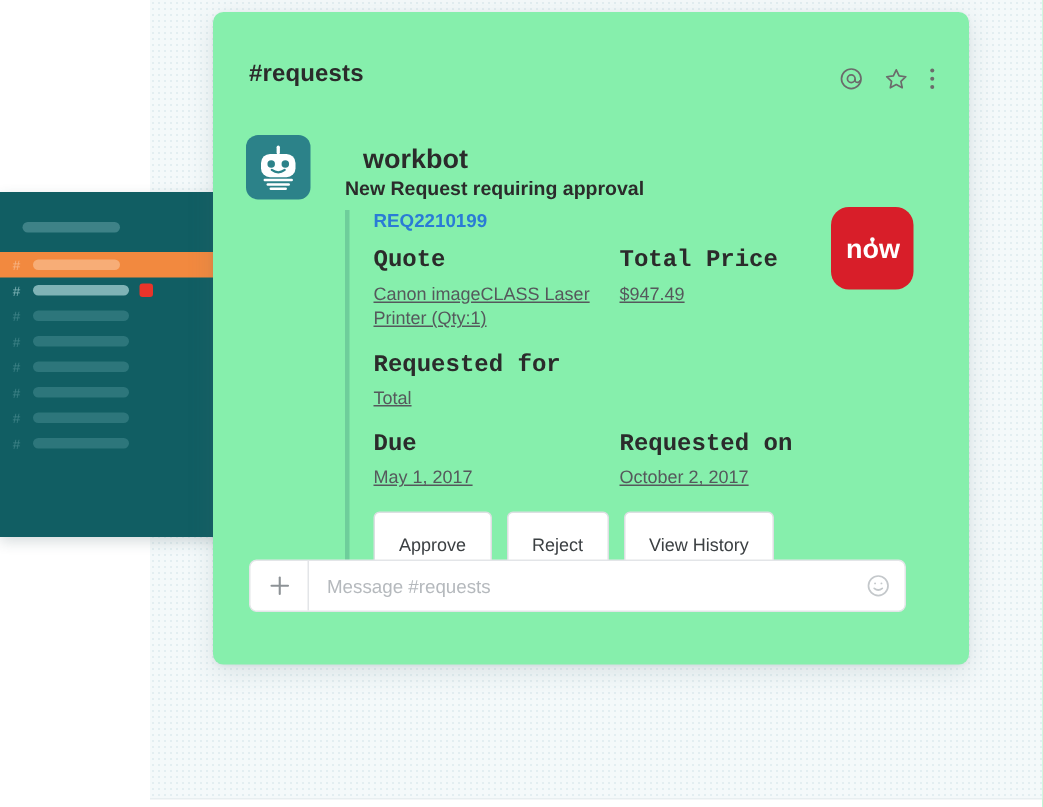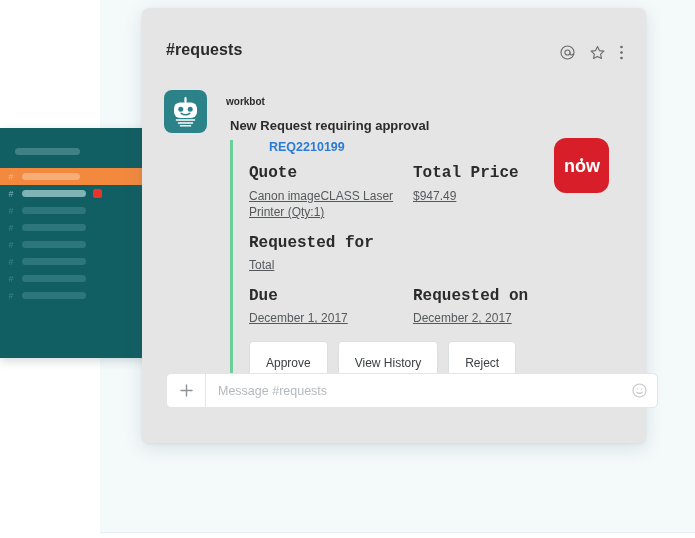--- a/index.html
+++ b/index.html
@@ -90,21 +90,21 @@
     margin-left: 7px;
   }
 
   
   #card {
     position: absolute;
     left: 142px;
     top: 8px;
     width: 504px;
     height: 435px;
-    background: #e5e5e5;
+    background: #86efac;
     border-radius: 7px;
     box-shadow: 0 5px 18px rgba(80,110,120,0.16), 0 1px 3px rgba(80,110,120,0.10);
   }
 
   
   #card-header {
     position: absolute;
     left: 0; top: 0;
     width: 504px;
     height: 66px;
@@ -140,23 +140,23 @@
     position: absolute;
     left: 22px;
     top: 16px;
     width: 43px;
     height: 43px;
     border-radius: 8px;
     background: #2C8289;
   }
   #bot-name {
     position: absolute;
-    left: 84px;
+    left: 100px;
     top: 22px;
-    font-size: 10px;
+    font-size: 18px;
     font-weight: bold;
     color: #2b2b2b;
   }
   #msg-text {
     position: absolute;
     left: 88px;
     top: 44px;
     font-size: 13px;
     font-weight: bold;
     color: #2b2b2b;
@@ -173,21 +173,20 @@
     box-sizing: border-box;
   }
   #req-link {
     display: block;
     font-size: 12.5px;
     font-weight: bold;
     color: #2A7BD6;
     text-decoration: none;
     margin-bottom: 9px;
     cursor: pointer;
-    margin-left: 20px;
   }
   .field-row {
     display: flex;
     margin-bottom: 12px;
   }
   .field {
     width: 164px;
   }
   .field .f-label {
     font-size: 16px;
@@ -232,21 +231,21 @@
     display: flex;
     align-items: center;
     justify-content: center;
   }
 
   
   #composer {
     position: absolute;
     left: 24px;
     top: 365px;
-    width: 492px;
+    width: 438px;
     height: 35px;
     border: 1px solid #e3e5e8;
     border-radius: 5px;
     display: flex;
     align-items: stretch;
     background: #fff;
     box-sizing: border-box;
   }
   #plus-btn {
     width: 38px;
@@ -384,32 +383,32 @@
       <div class="field-row">
         <div class="field">
           <div class="f-label">Requested for</div>
           <div class="f-value">Total</div>
         </div>
       </div>
 
       <div class="field-row">
         <div class="field">
           <div class="f-label">Due</div>
-          <div class="f-value">December 1, 2017</div>
+          <div class="f-value">May 1, 2017</div>
         </div>
         <div class="field">
           <div class="f-label">Requested on</div>
-          <div class="f-value">December 2, 2017</div>
+          <div class="f-value">October 2, 2017</div>
         </div>
       </div>
 
       <div id="action-buttons">
         <button class="action-btn">Approve</button>
+        <button class="action-btn">Reject</button>
         <button class="action-btn">View History</button>
-        <button class="action-btn">Reject</button>
       </div>
     </div>
 
     <div id="now-logo">
       <svg width="46" height="24" viewBox="0 0 46 24">
         <text x="23" y="18" text-anchor="middle" font-family="Liberation Sans, sans-serif" font-size="18" font-weight="bold" fill="#ffffff">now</text>
         <circle cx="22.6" cy="5.6" r="1.5" fill="#ffffff"></circle>
         <rect x="21.9" y="5.2" width="1.4" height="4" fill="#ffffff"></rect>
       </svg>
     </div>

